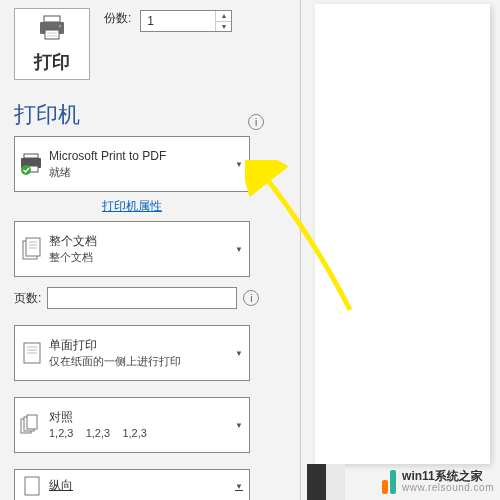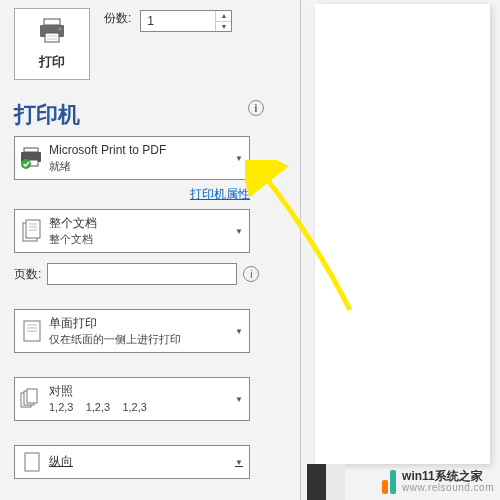--- a/index.html
+++ b/index.html
@@ -29,21 +29,21 @@
       border: 1px solid #aaa;
       width: 76px;
       height: 72px;
       display: flex;
       flex-direction: column;
       align-items: center;
       justify-content: center;
       gap: 6px;
       cursor: pointer;
     }
-    .print-btn .label { font-size: 13px; font-weight: 600; }
+    .print-btn .label { font-size: 18px; font-weight: 600; }
     .copies {
       display: flex;
       align-items: flex-start;
       gap: 9px;
       font-size: 12px;
       margin-top: 2px;
     }
     .copies-spin {
       background: #fff;
       border: 1px solid #888;
@@ -59,39 +59,39 @@
       display: flex;
       flex-direction: column;
       border-left: 1px solid #ccc;
     }
     .copies-spin .arrows div { flex: 1; display: flex; align-items: center; justify-content: center; font-size: 7px; color: #555; cursor: pointer; }
     .copies-spin .arrows div:first-child { border-bottom: 1px solid #ccc; }
 
     .section-title {
       color: #2b579a;
       font-size: 22px;
-      font-weight: 700;
+      font-weight: 400;
       margin-top: 20px;
       display: flex;
-      align-items: flex-start;
+      align-items: flex-end;
       justify-content: space-between;
     }
     .info-icon {
       width: 16px; height: 16px;
       border: 1px solid #888; border-radius: 50%;
       display: inline-flex; align-items: center; justify-content: center;
       font-size: 10px; color: #555; cursor: pointer;
     }
     .dropdown {
       background: #fff;
       border: 1px solid #888;
       display: flex;
       align-items: stretch;
       width: 236px;
-      height: 44px;
+      height: 56px;
       margin-top: 6px;
       cursor: pointer;
       position: relative;
     }
     .dropdown .icon-col {
       width: 34px;
       display: flex;
       align-items: center;
       justify-content: center;
     }
@@ -109,21 +109,21 @@
       display: flex;
       align-items: center;
       justify-content: center;
       font-size: 8px;
       color: #555;
     }
     .link {
       color: #0563c1;
       text-decoration: underline;
       font-size: 12px;
-      text-align: right;
+      text-align: center;
       width: 236px;
       margin-top: 6px;
       cursor: pointer;
     }
     .pages-row {
       margin-top: 10px;
       display: flex;
       align-items: center;
       gap: 6px;
     }
@@ -172,21 +172,21 @@
       bottom: 6px;
       right: 6px;
       display: flex;
       align-items: flex-start;
       gap: 6px;
     }
     .wm-logo { display: flex; gap: 2px; }
     .wm-bar { width: 6px; border-radius: 2px; }
     .wm-text { display: flex; flex-direction: column; line-height: 1.05; font-size: 12px; font-weight: 600; color: #333; }
     .wm-text .sub { font-size: 10px; color: #999; font-weight: 400; letter-spacing: 0.5px; }
-    .gap-sm { margin-top: 24px; }
+    .gap-sm { margin-top: 16px; }
   </style>
 </head>
 <body>
 
 <div class="panel">
 
   <div class="top-row">
     <div class="print-btn">
       <span>
         <svg width="30" height="26" viewBox="0 0 30 26">

